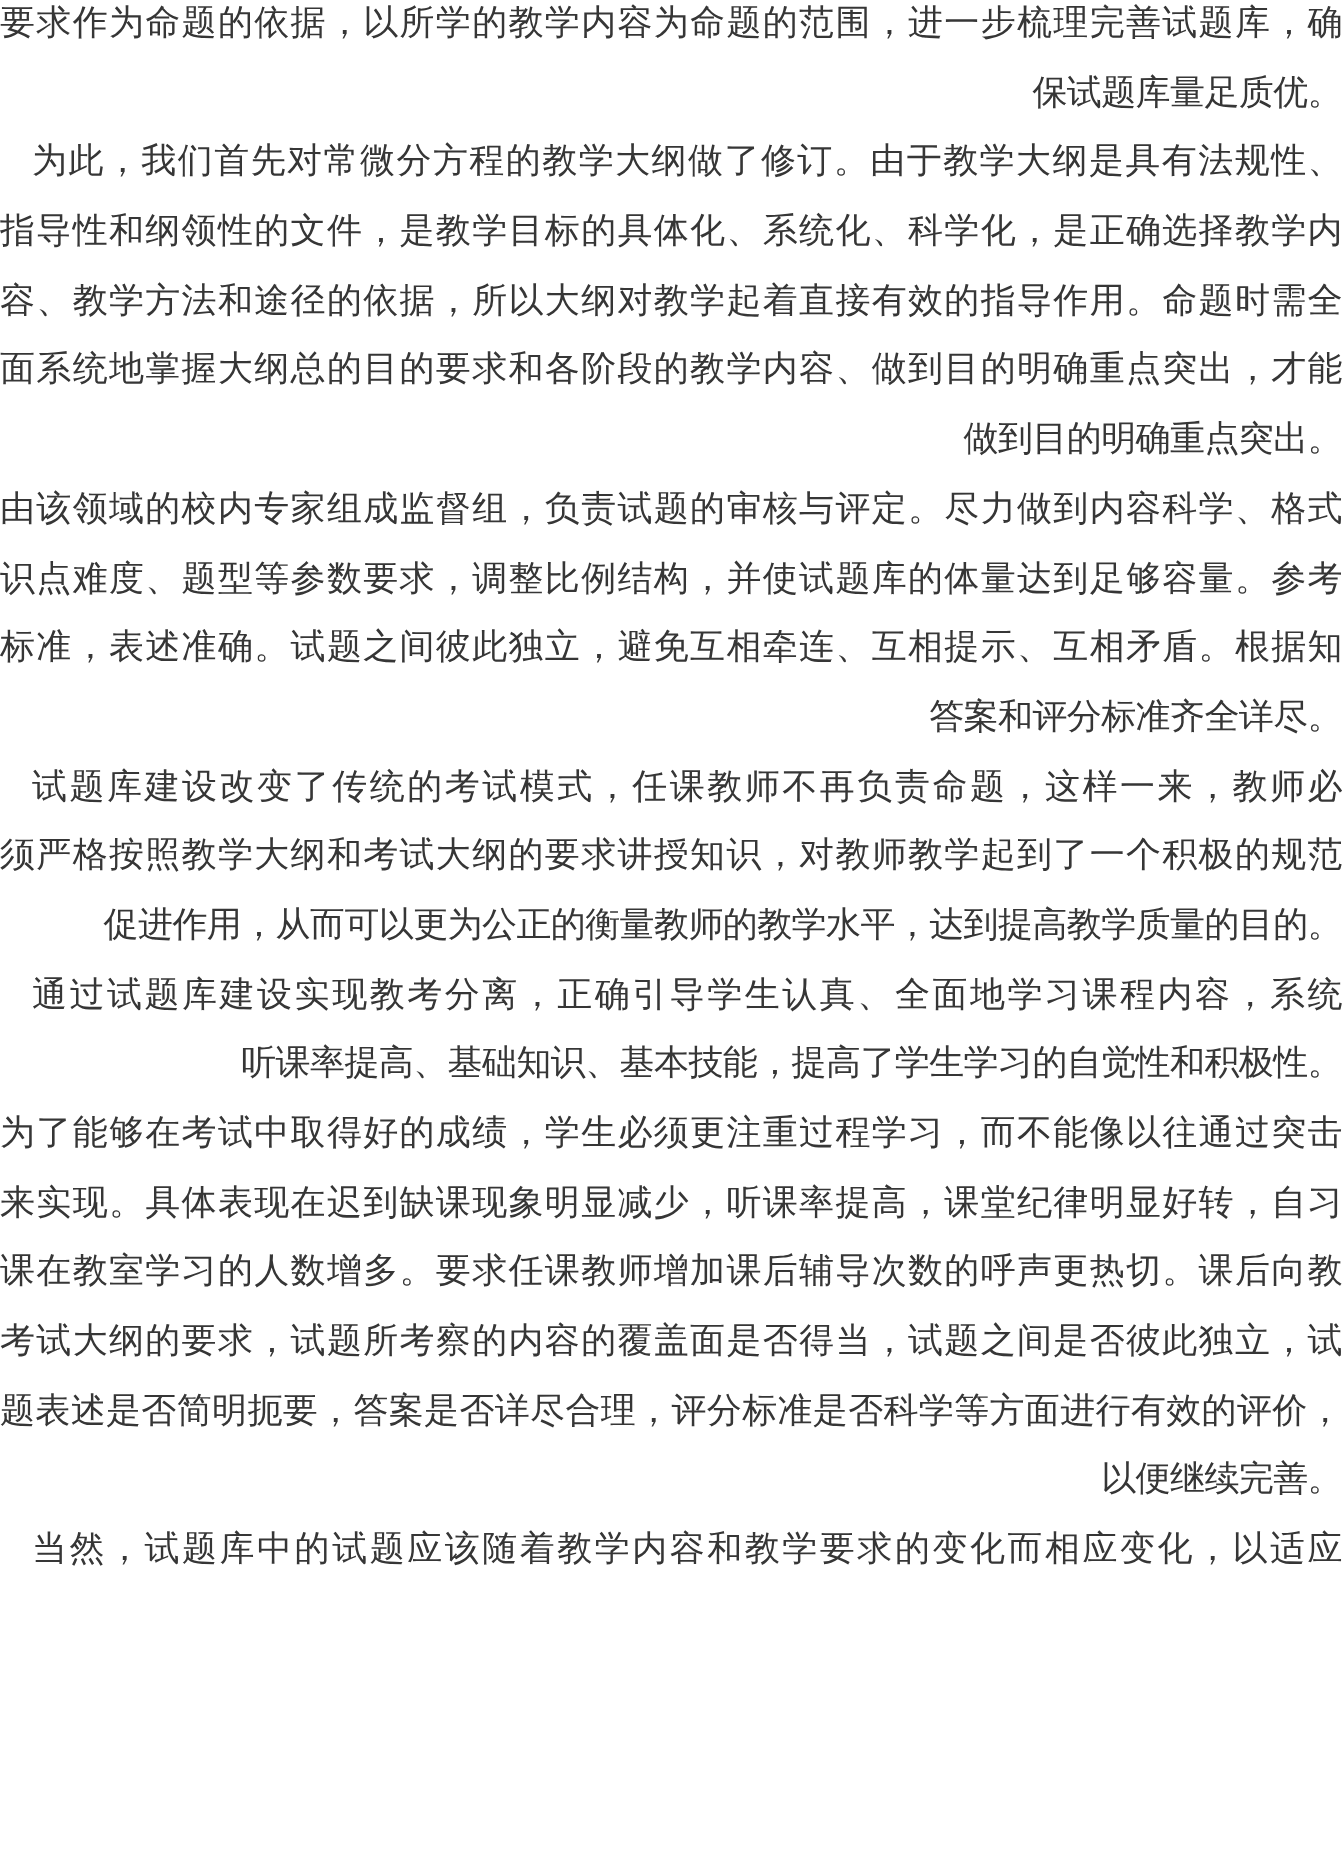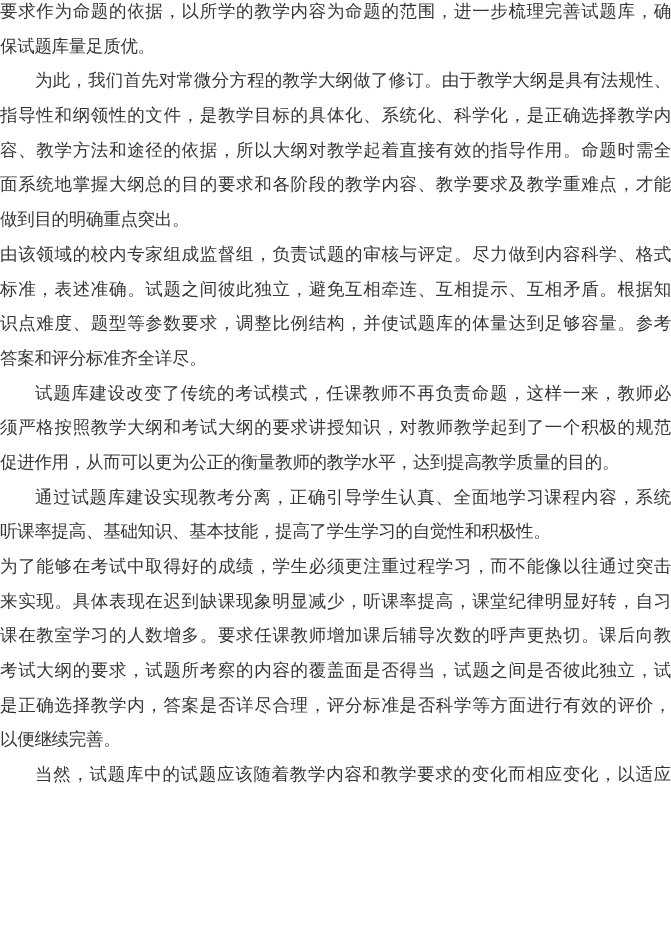--- a/index.html
+++ b/index.html
@@ -24,53 +24,53 @@
     font-family: "Liberation Sans", sans-serif;
     font-size: 17.5px;
     color: #363636;
     letter-spacing: -0.3px;
   }
   .line {
     height: 34.7px;
     line-height: 34.7px;
     overflow: hidden;
     white-space: nowrap;
-    text-align: left;
+    text-align: right;
   }
   .line.justify {
     white-space: normal;
     text-align: justify;
     text-align-last: justify;
   }
   .line.indent {
-    padding-left: 35px;
+    padding-left: 16px;
   }
 </style>
 </head>
 <body>
 
 <div class="page">
   <div class="doc-body">
       <div class="line justify">要求作为命题的依据，以所学的教学内容为命题的范围，进一步梳理完善试题库，确</div>
       <div class="line">保试题库量足质优。</div>
       <div class="line justify indent">为此，我们首先对常微分方程的教学大纲做了修订。由于教学大纲是具有法规性、</div>
       <div class="line justify">指导性和纲领性的文件，是教学目标的具体化、系统化、科学化，是正确选择教学内</div>
       <div class="line justify">容、教学方法和途径的依据，所以大纲对教学起着直接有效的指导作用。命题时需全</div>
-      <div class="line justify">面系统地掌握大纲总的目的要求和各阶段的教学内容、教学要求及教学重难点，才能</div>
+      <div class="line justify">面系统地掌握大纲总的目的要求和各阶段的教学内容、做到目的明确重点突出，才能</div>
       <div class="line">做到目的明确重点突出。</div>
       <div class="line justify">由该领域的校内专家组成监督组，负责试题的审核与评定。尽力做到内容科学、格式</div>
+      <div class="line justify">识点难度、题型等参数要求，调整比例结构，并使试题库的体量达到足够容量。参考</div>
       <div class="line justify">标准，表述准确。试题之间彼此独立，避免互相牵连、互相提示、互相矛盾。根据知</div>
-      <div class="line justify">识点难度、题型等参数要求，调整比例结构，并使试题库的体量达到足够容量。参考</div>
       <div class="line">答案和评分标准齐全详尽。</div>
       <div class="line justify indent">试题库建设改变了传统的考试模式，任课教师不再负责命题，这样一来，教师必</div>
       <div class="line justify">须严格按照教学大纲和考试大纲的要求讲授知识，对教师教学起到了一个积极的规范</div>
       <div class="line">促进作用，从而可以更为公正的衡量教师的教学水平，达到提高教学质量的目的。</div>
       <div class="line justify indent">通过试题库建设实现教考分离，正确引导学生认真、全面地学习课程内容，系统</div>
       <div class="line">听课率提高、基础知识、基本技能，提高了学生学习的自觉性和积极性。</div>
       <div class="line justify">为了能够在考试中取得好的成绩，学生必须更注重过程学习，而不能像以往通过突击</div>
       <div class="line justify">来实现。具体表现在迟到缺课现象明显减少，听课率提高，课堂纪律明显好转，自习</div>
       <div class="line justify">课在教室学习的人数增多。要求任课教师增加课后辅导次数的呼声更热切。课后向教</div>
       <div class="line justify">考试大纲的要求，试题所考察的内容的覆盖面是否得当，试题之间是否彼此独立，试</div>
-      <div class="line justify">是正确选择教学内，答案是否详尽合理，评分标准是否科学等方面进行有效的评价，</div>
+      <div class="line justify">题表述是否简明扼要，答案是否详尽合理，评分标准是否科学等方面进行有效的评价，</div>
       <div class="line">以便继续完善。</div>
       <div class="line justify indent">当然，试题库中的试题应该随着教学内容和教学要求的变化而相应变化，以适应</div>
     </div>
 </div>
 
 </body></html>

